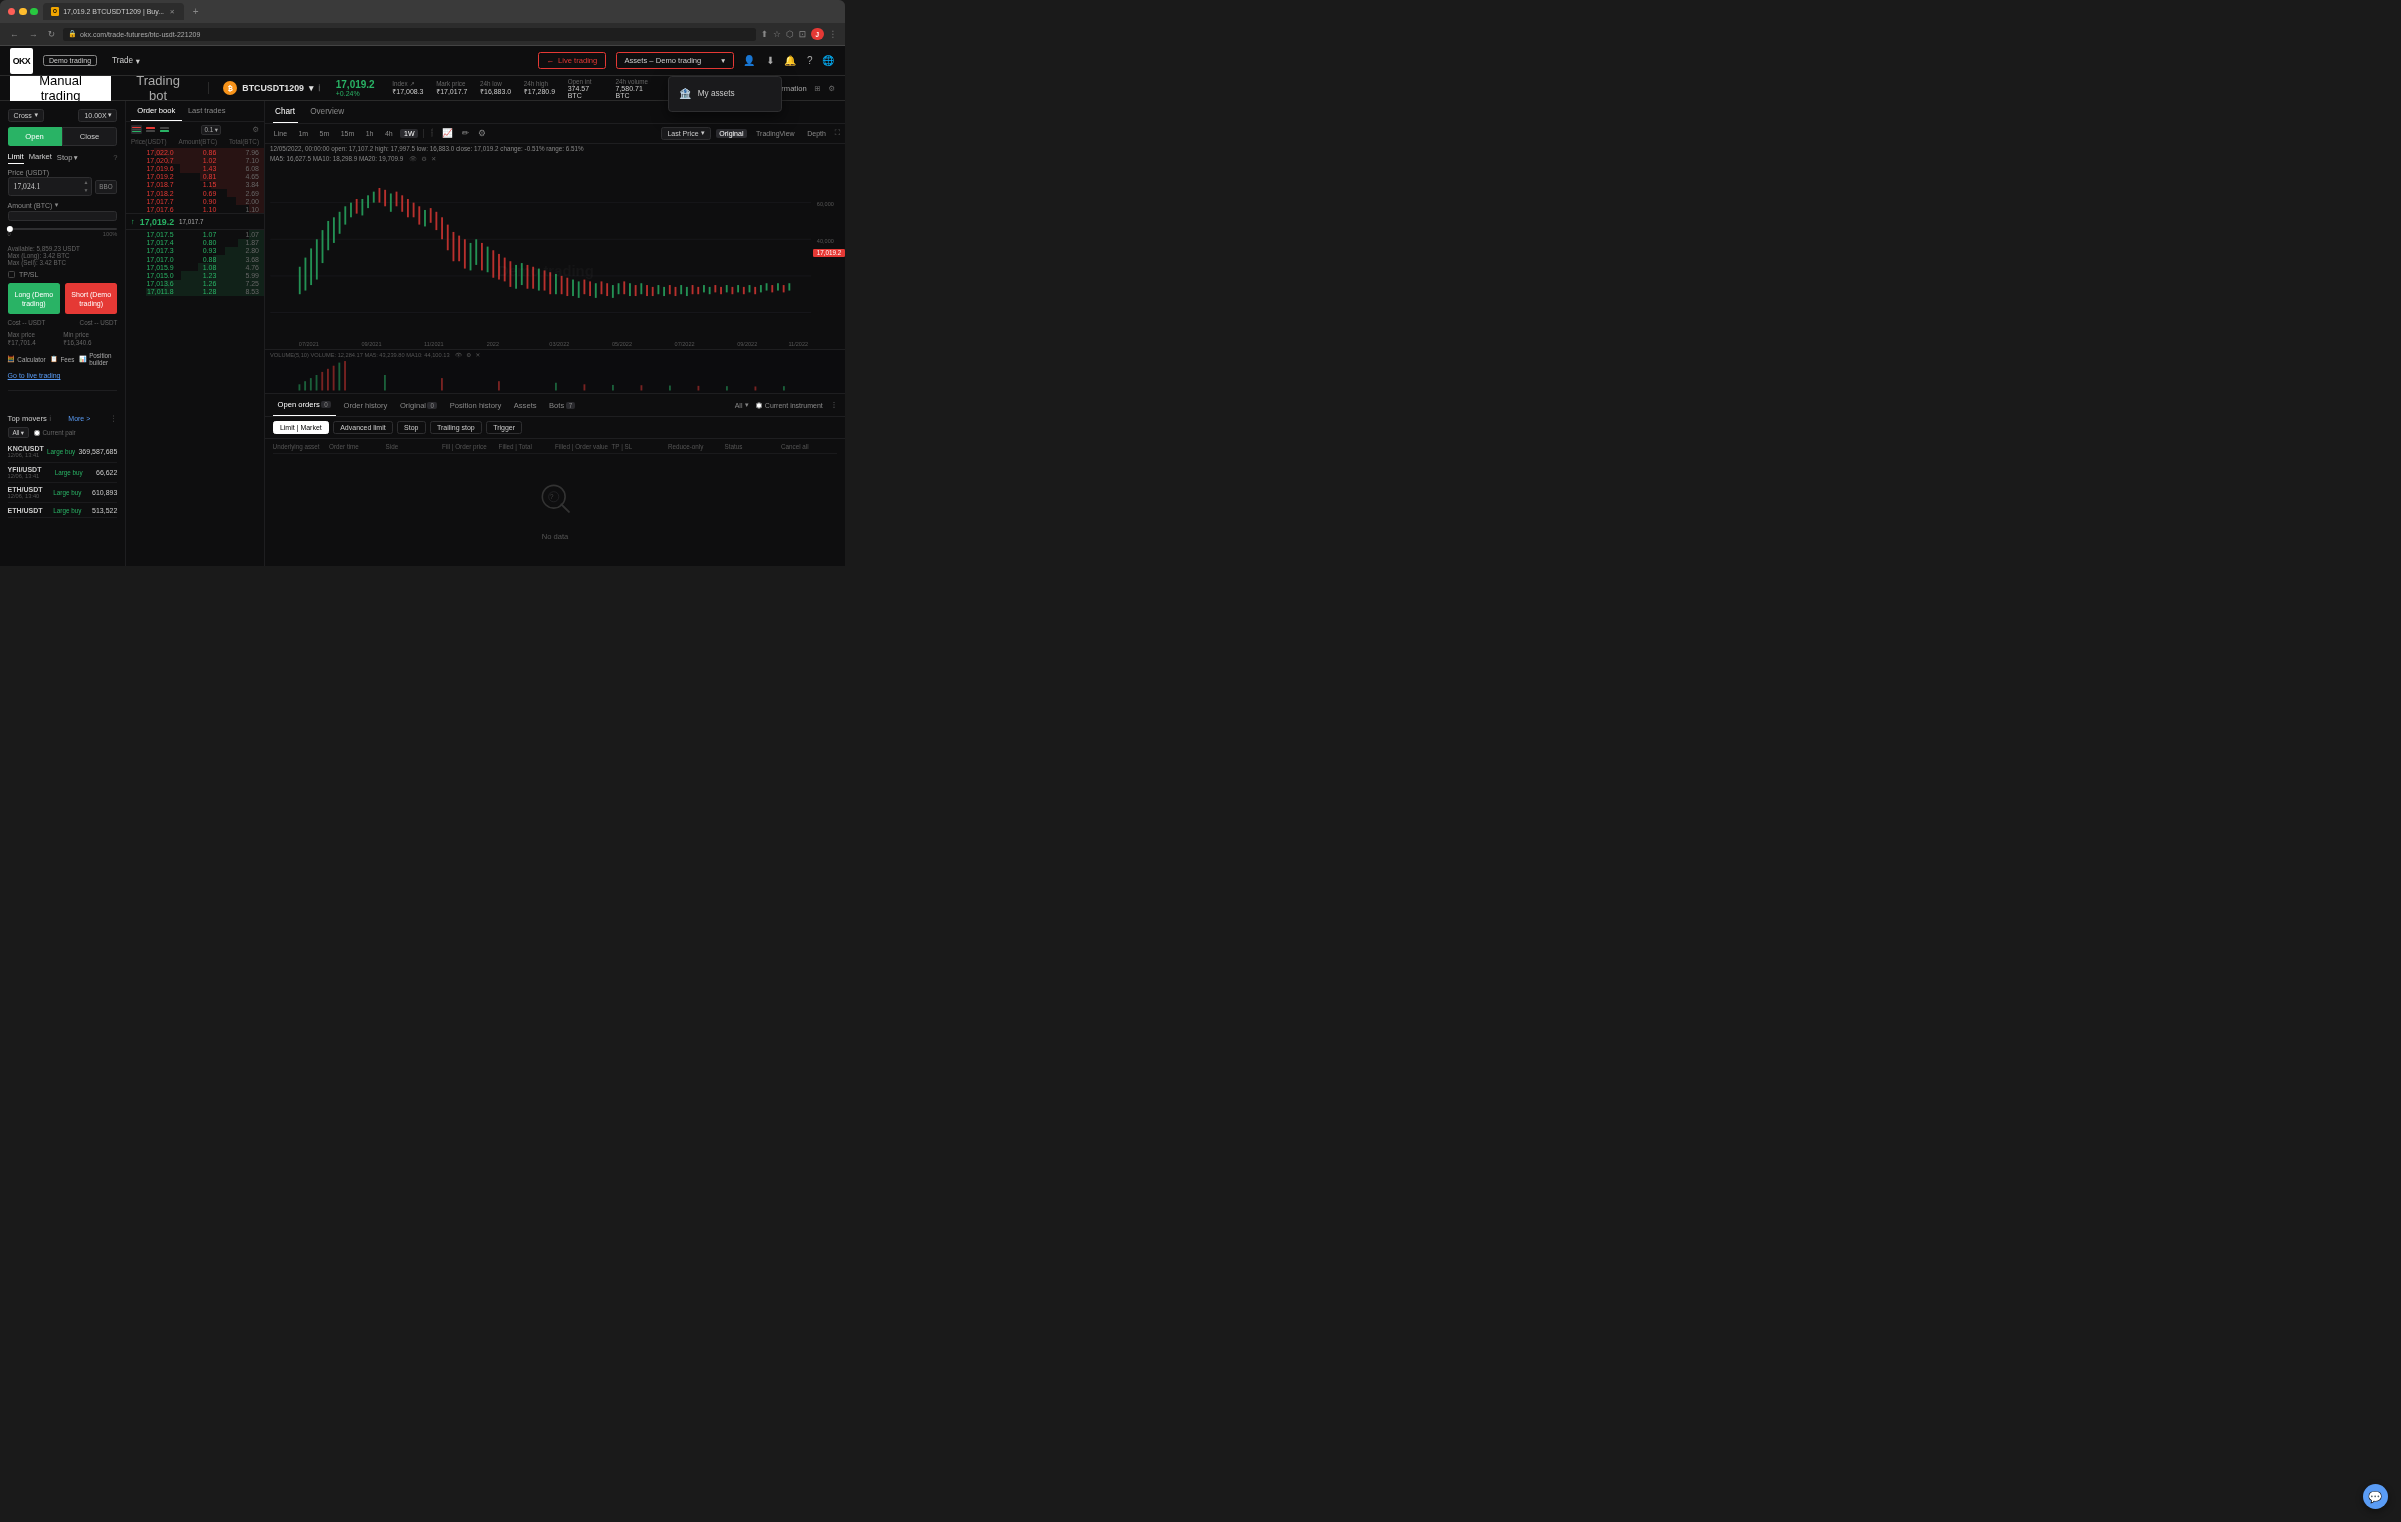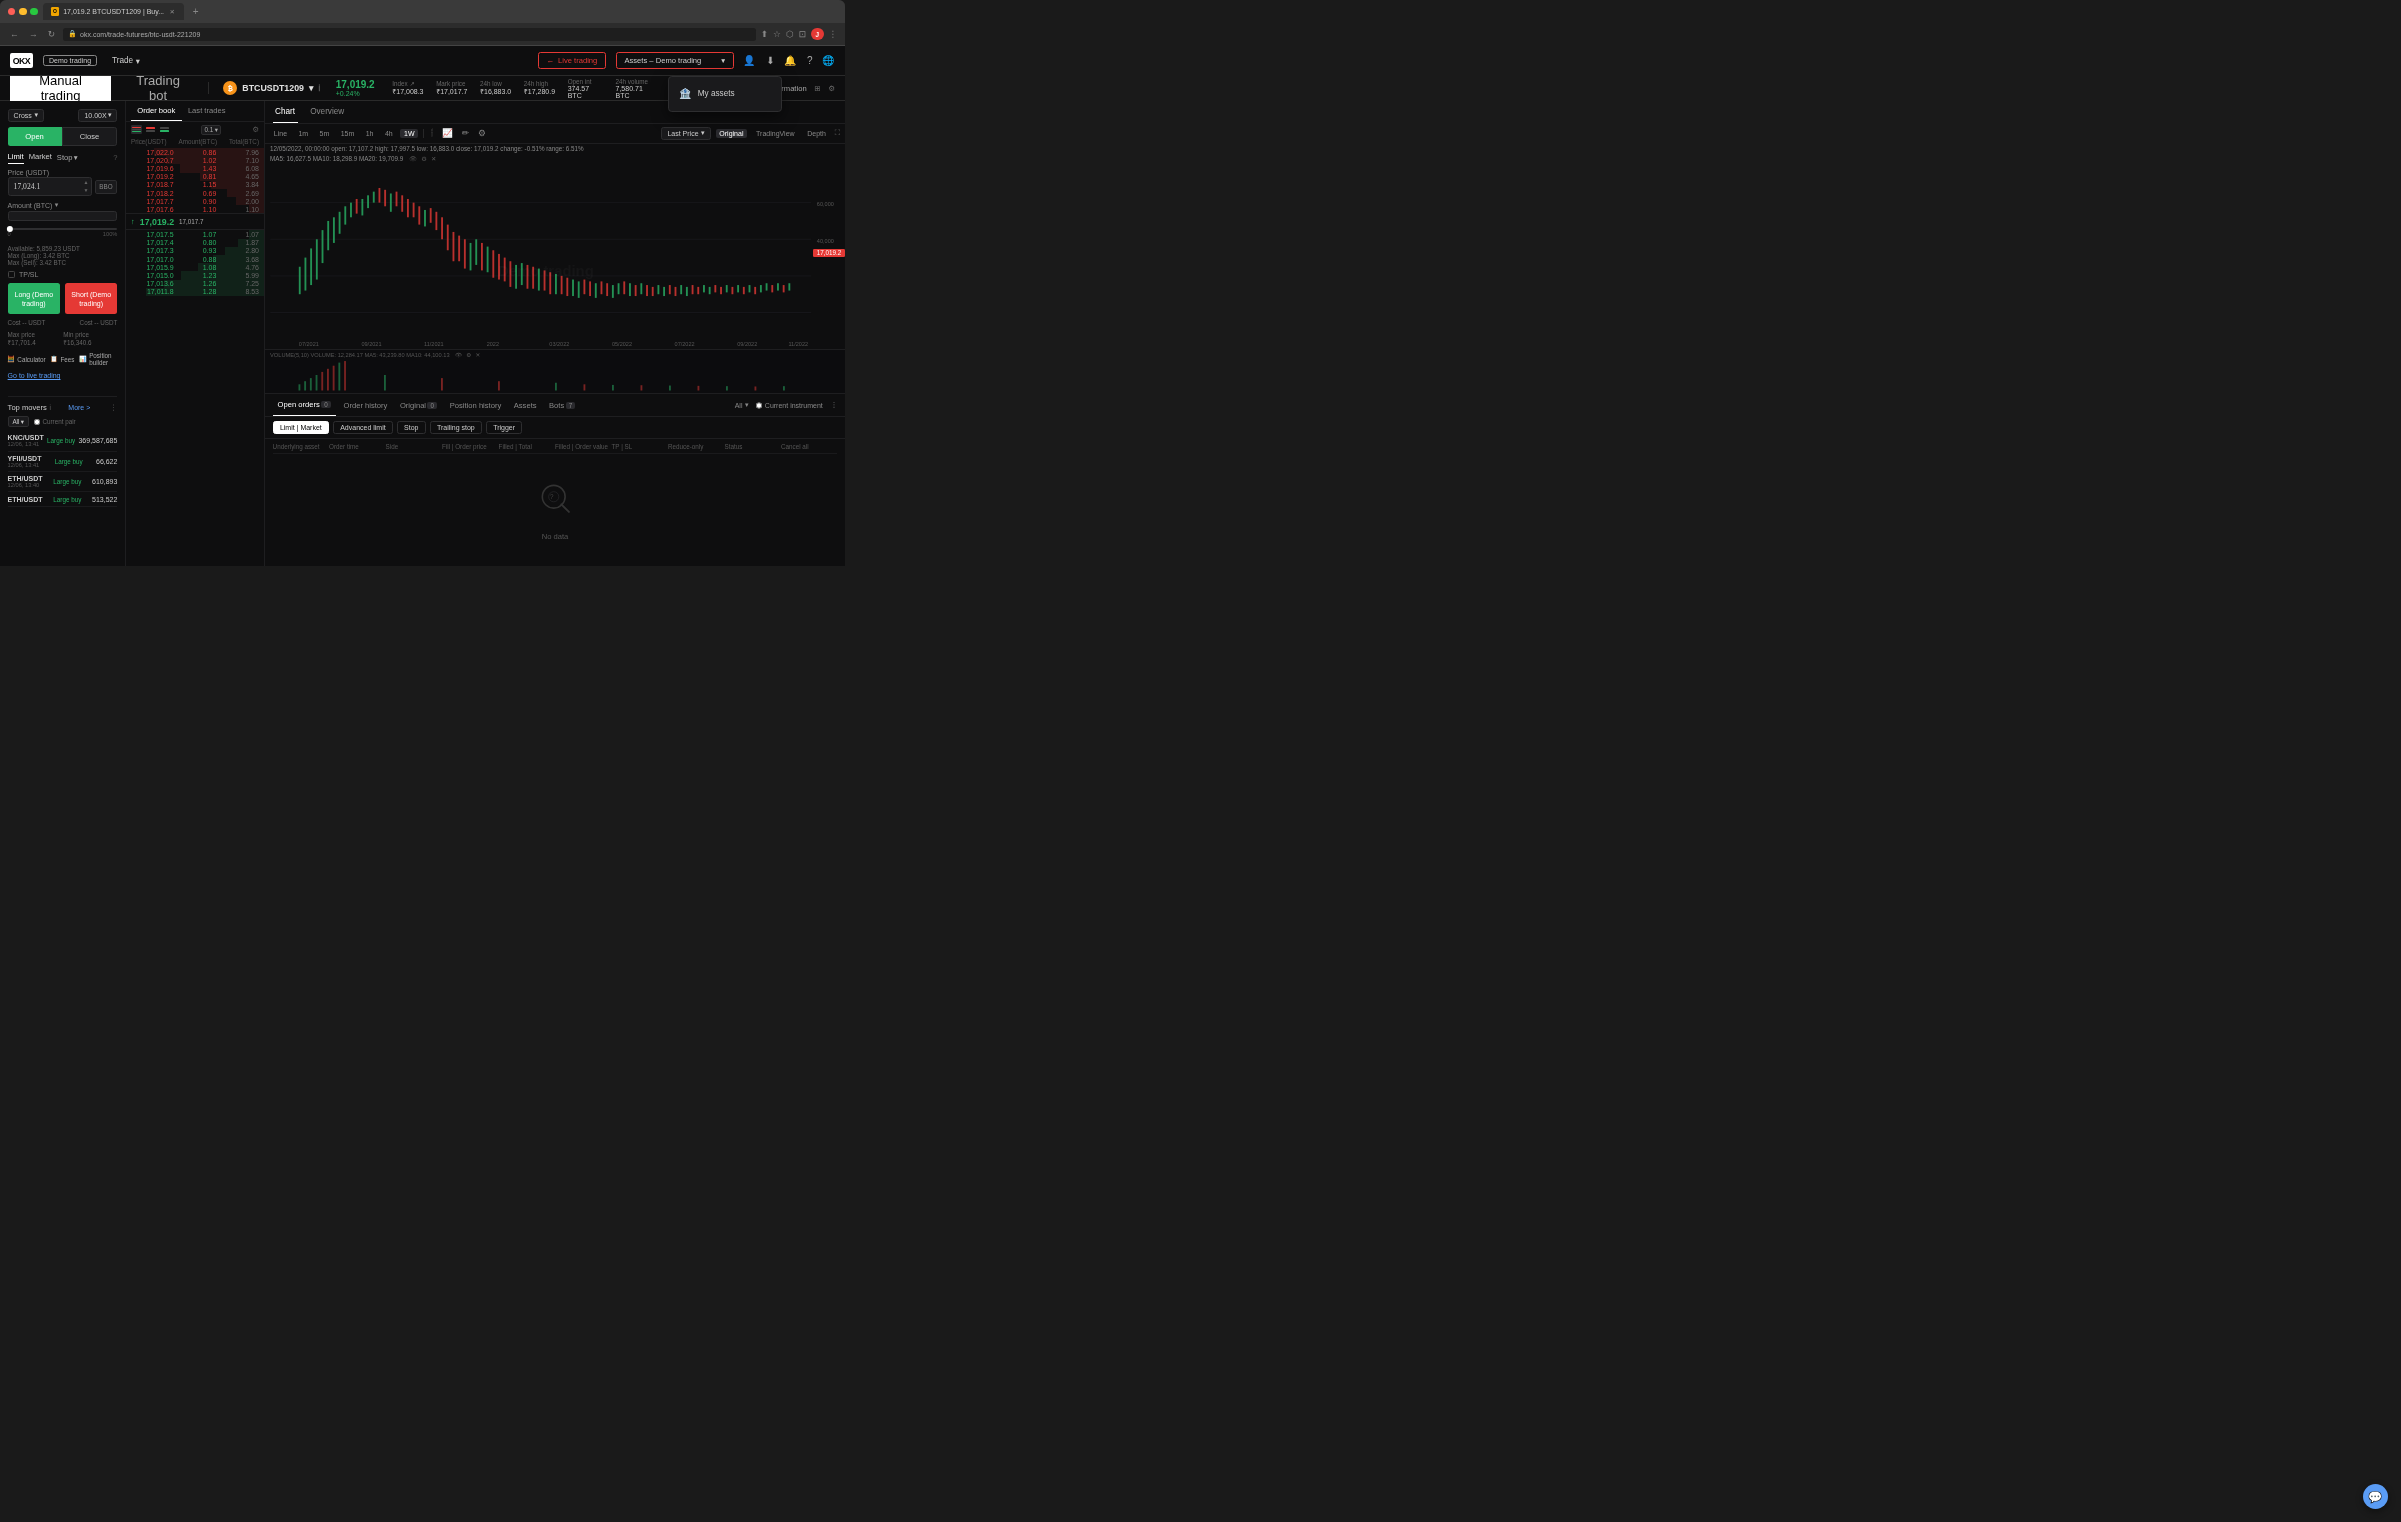--- a/index.html
+++ b/index.html
@@ -77,21 +77,21 @@
       background: #0e0e0f;
       border-bottom: 0.6px solid #2a2a2a;
       height: 30px;
       display: flex;
       align-items: center;
       padding: 0 10px;
       gap: 10px;
       position: relative;
     }
     .logo { display: flex; align-items: center; }
-    .logo-box { background: #fff; width: 23px; height: 15px; display: flex; align-items: center; justify-content: center; border-radius: 1.9px; }
+    .logo-box { background: #fff; width: 23px; height: 26px; display: flex; align-items: center; justify-content: center; border-radius: 1.9px; }
     .logo-text { color: #000; font-weight: 900; font-size: 8.8px; letter-spacing: -0.6px; }
     .demo-badge {
       background: transparent;
       border: 0.6px solid #888;
       border-radius: 2.5px;
       padding: 1.3px 5px;
       font-size: 7px;
       color: #ccc;
       cursor: pointer;
     }
@@ -294,21 +294,21 @@
       text-align: center;
       line-height: 1.3;
     }
     .buy-sell-row { display: grid; grid-template-columns: 1fr 1fr; gap: 5px; }
     .cost-row { display: flex; justify-content: space-between; font-size: 6.3px; color: #666; }
     .tools-row { display: flex; gap: 5px; font-size: 6.3px; color: #aaa; cursor: pointer; }
     .tool-item { display: flex; align-items: center; gap: 1.9px; }
     .go-live-link { color: #5a9cf5; font-size: 7px; cursor: pointer; text-decoration: underline; }
 
     
-    .top-movers { margin-top: 11px; border-top: 0.6px solid #1e1e20; padding-top: 5px; }
+    .top-movers { margin-top: 5px; border-top: 0.6px solid #1e1e20; padding-top: 22px; }
     .movers-header { display: flex; justify-content: space-between; align-items: center; margin-bottom: 3.8px; }
     .movers-title { font-size: 7.6px; color: #ccc; display: flex; align-items: center; gap: 2.5px; }
     .movers-more { color: #5a9cf5; font-size: 7px; cursor: pointer; display: flex; align-items: center; }
     .movers-filter { display: flex; gap: 5px; align-items: center; margin-bottom: 3.8px; }
     .filter-all { font-size: 6.3px; color: #ccc; background: #1a1a1c; border: 0.6px solid #2e2e30; border-radius: 1.9px; padding: 1.3px 3.8px; cursor: pointer; display: flex; align-items: center; gap: 1.3px; }
     .current-pair-check { display: flex; align-items: center; gap: 2.5px; font-size: 6.3px; color: #666; }
     .mover-item { padding: 3.2px 0; border-bottom: 0.6px solid #1a1a1c; }
     .mover-pair { font-size: 7px; color: #ccc; font-weight: 600; }
     .mover-date { font-size: 5.7px; color: #555; }
     .mover-type { color: #29b365; font-size: 6.3px; }

